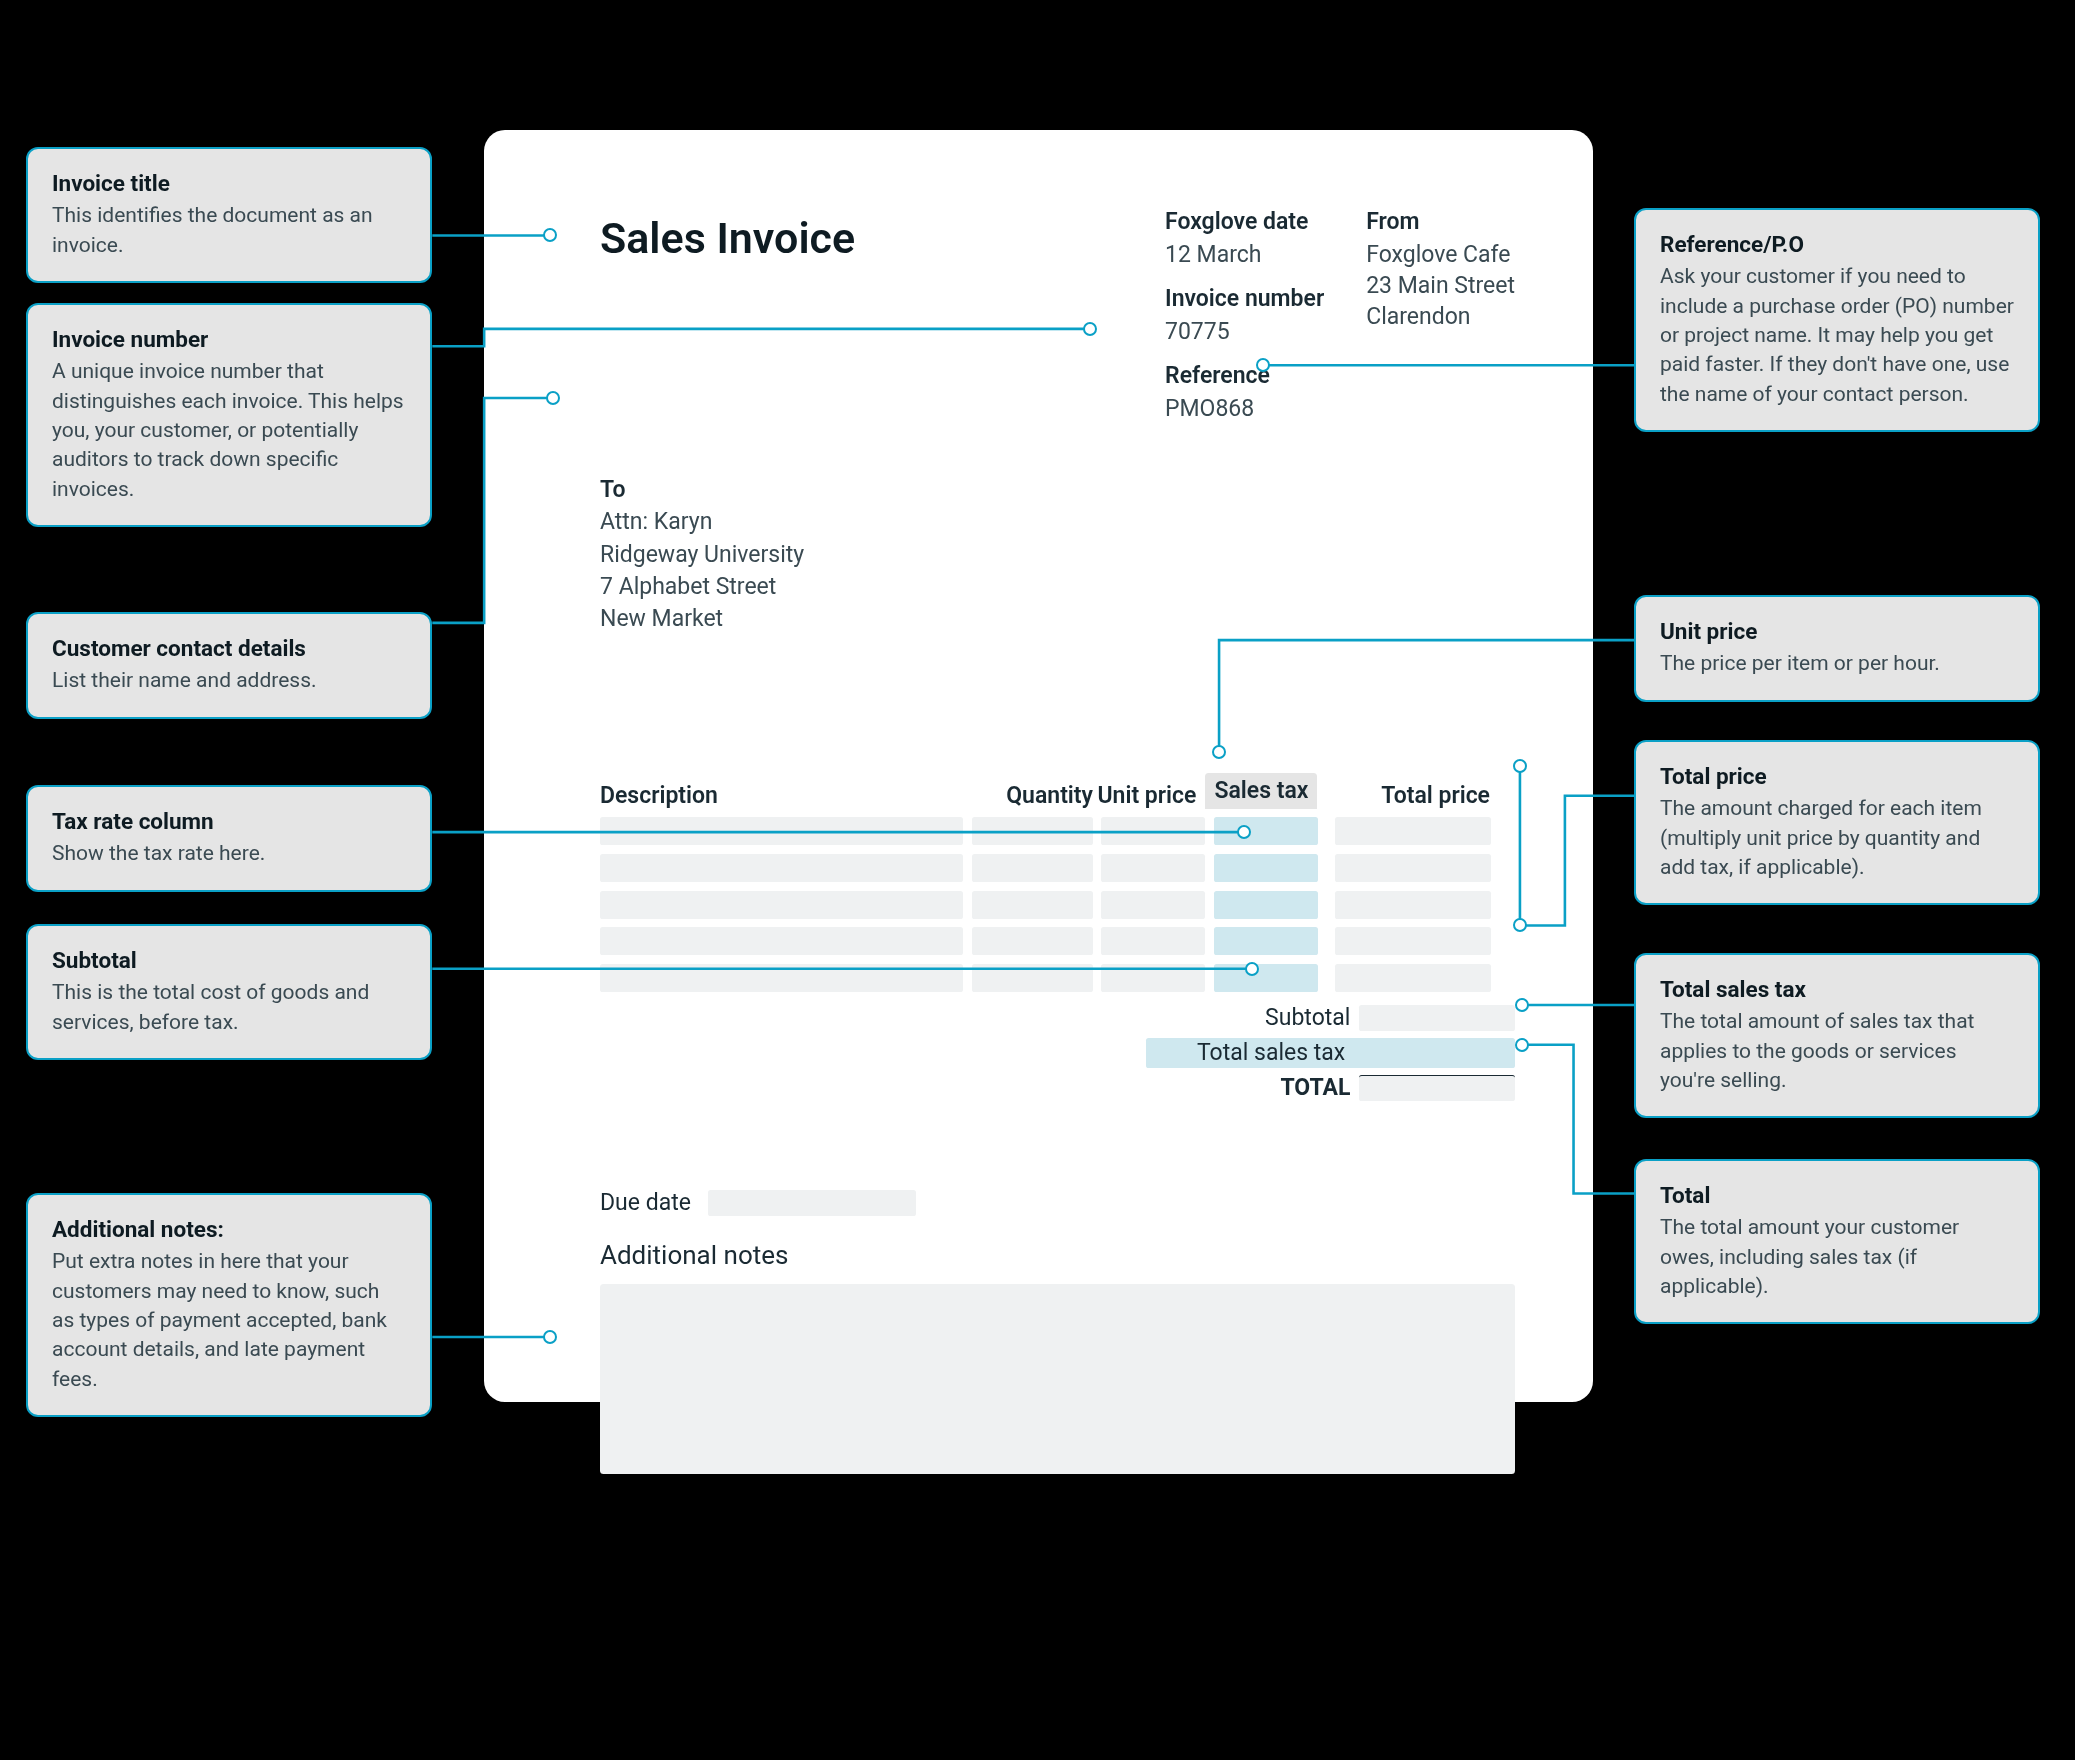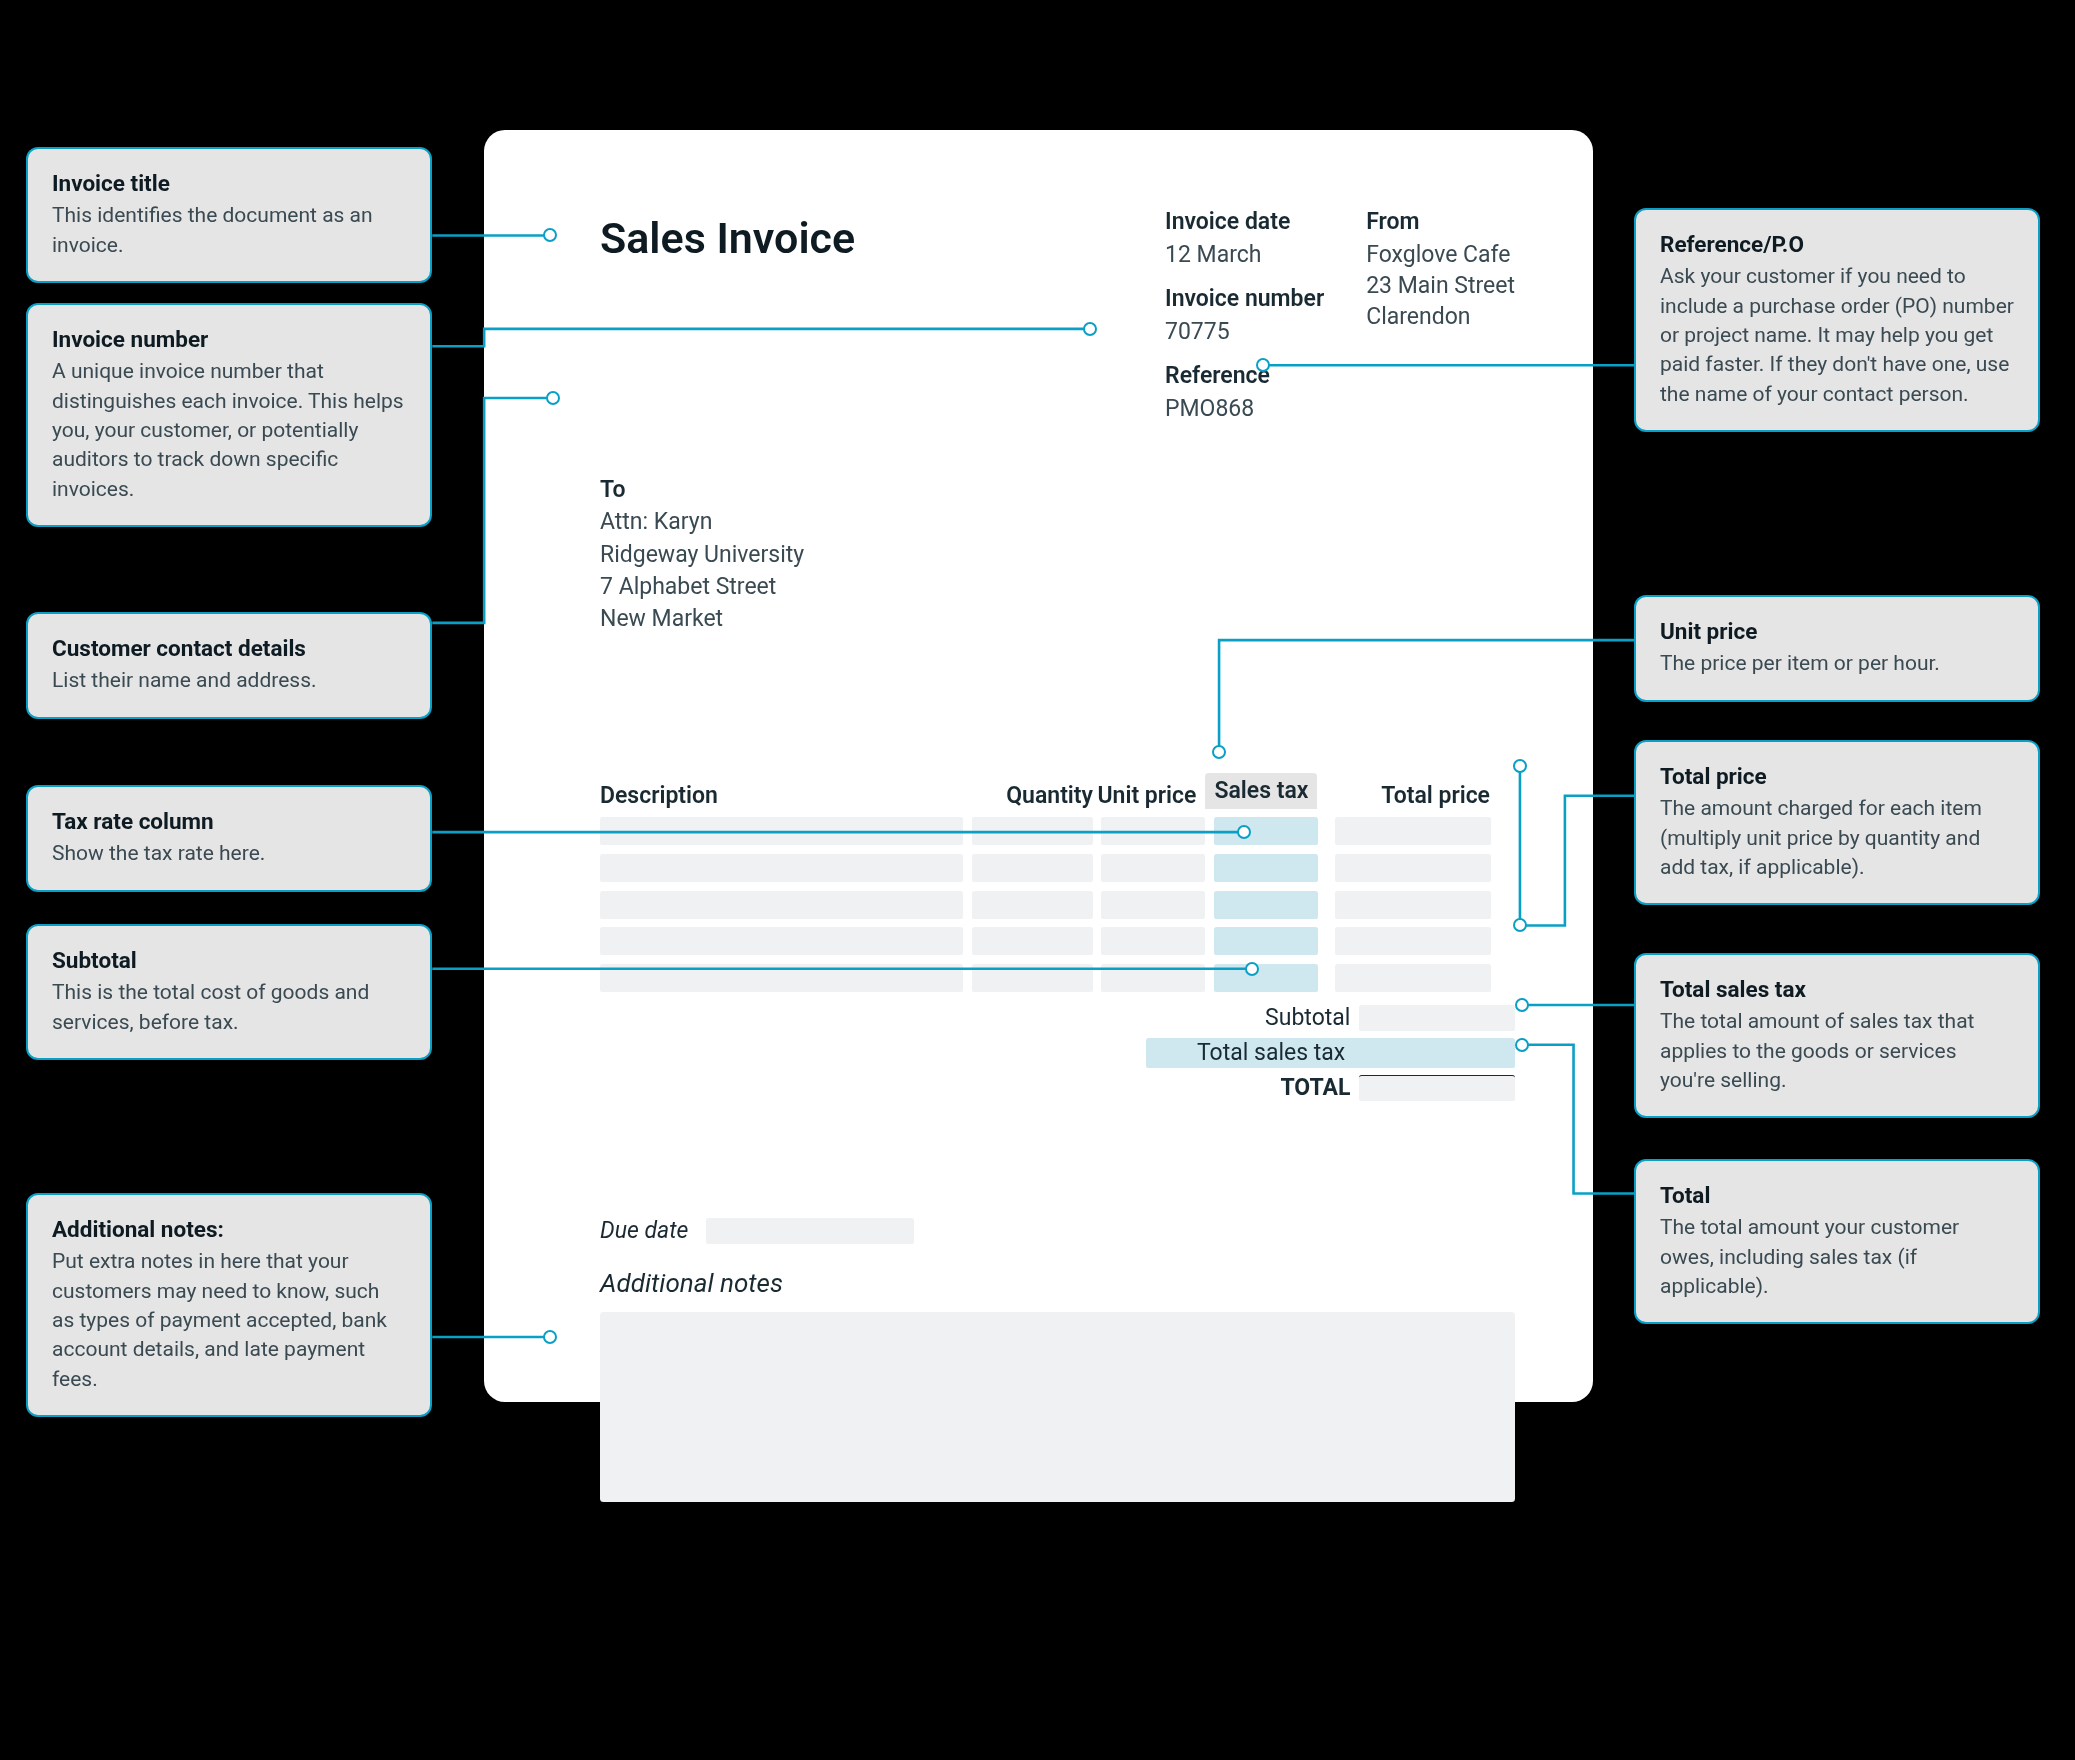--- a/index.html
+++ b/index.html
@@ -66,21 +66,21 @@
   .totals .trow { display: flex; justify-content: flex-end; align-items: center; height: 35px; }
   .totals .tlabel { font-size: 23px; color: #1a2a33; text-align: right; padding-right: 8.6px; flex: 0 0 208px; }
   .totals .tval { flex: 0 0 156px; height: 26px; border-radius: 2.6px; }
   .totals .tval.gray { background: #eff1f2; }
   .totals .tval.blue { background: #cfe8ef; }
   .totals .tval.total { border-top: 1.7px solid #1a2a33; }
   .totals .tlabel.bold { font-weight: 700; }
   .totals .tax-wrap { background: #cfe8ef; display:flex; align-items:center; padding: 1.7px 5.2px 1.7px 0; border-radius: 2.6px;}
   .totals .tax-wrap .tlabel { padding-right: 8.6px; }
 
-  .footer-area { margin-top: 112px; font-style: italic; }
+  .footer-area { margin-top: 84px; }
   .due-row { display: flex; align-items: center; gap: 17.3px; font-size: 23px; color: #1a2a33; }
   .due-row .due-val { width: 208px; height: 26px; background: #eff1f2; border-radius: 2.6px; }
   .notes-label { font-size: 26px; color: #1a2a33; margin-top: 24px; }
   .notes-box { width: 100%; height: 190px; background: #eff1f2; border-radius: 3.5px; margin-top: 14px; }
 
   
   .callout {
     position: absolute;
     background: #e5e5e5;
     border: 2.6px solid #0aa0c6;
@@ -155,21 +155,21 @@
   <div class="dot" style="left:1513px; top:759px;"></div>
   <div class="dot" style="left:1513px; top:918px;"></div>
   <div class="dot" style="left:1515px; top:998px;"></div>
   <div class="dot" style="left:1515px; top:1038px;"></div>
 
   <div class="invoice">
     <div class="inv-header">
       <div class="inv-title">Sales Invoice</div>
       <div class="inv-meta">
         <div class="meta-col">
-          <div class="label">Invoice date</div>
+          <div class="label">Foxglove date</div>
           <div class="value">12 March</div>
           <div class="label">Invoice number</div>
           <div class="value">70775</div>
           <div class="label">Reference</div>
           <div class="value">PMO868</div>
         </div>
         <div class="meta-col">
           <div class="label">From</div>
           <div class="value" style="white-space:pre-line;">Foxglove Cafe
 23 Main Street

